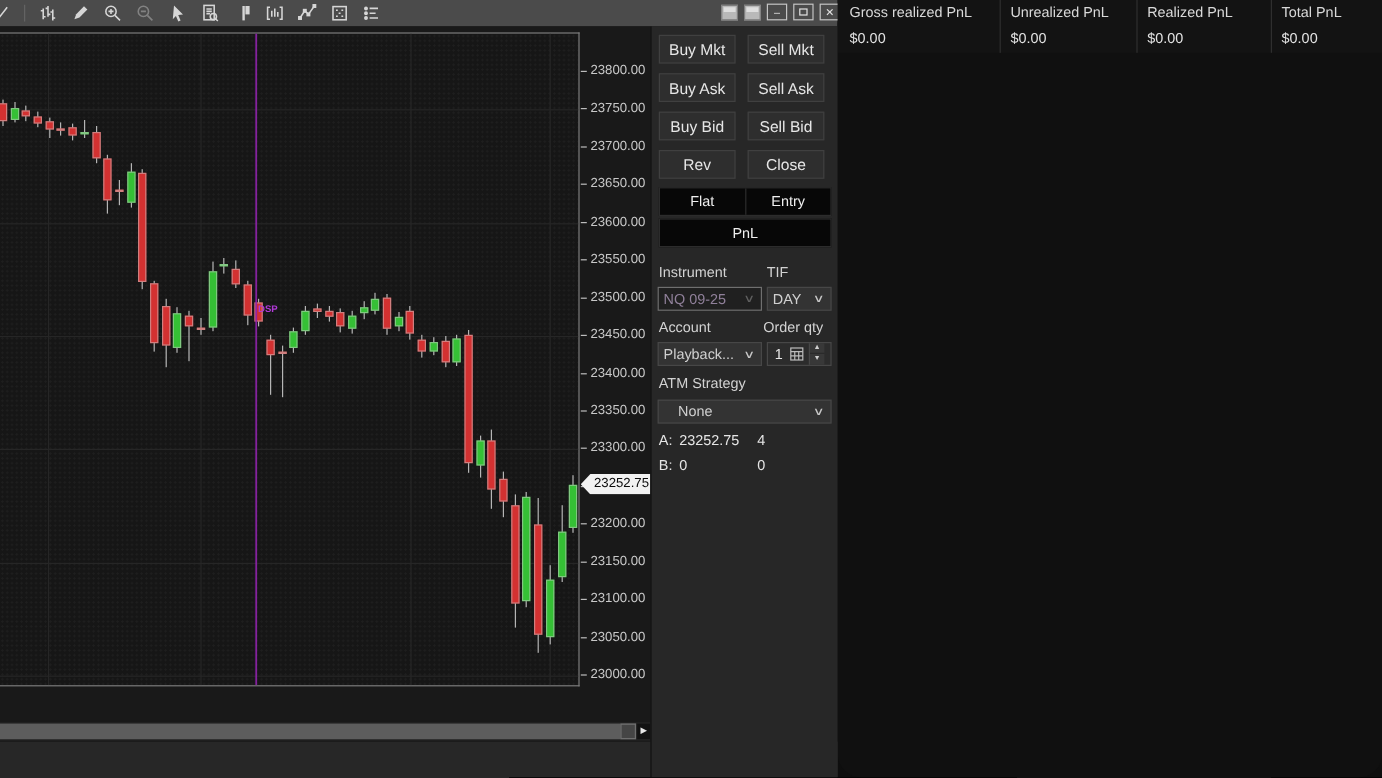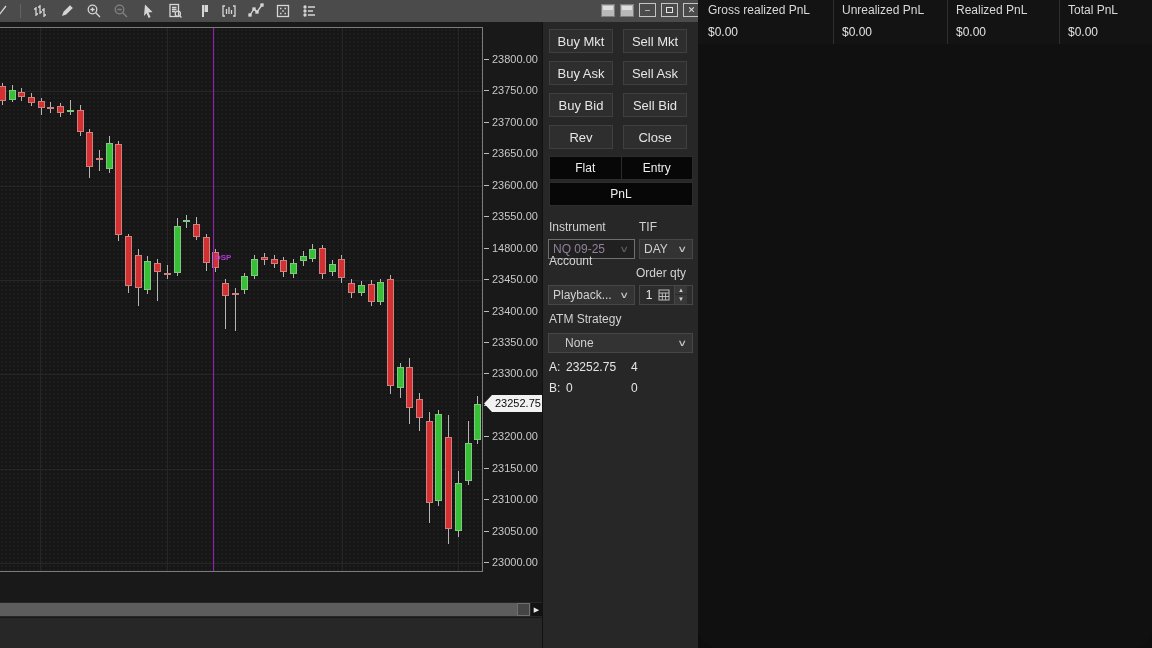--- a/index.html
+++ b/index.html
@@ -332,21 +332,21 @@
         <div class="ytick" style="top: 152px;">
           <span class="dash"></span>
           <span class="txt">23600.00</span>
         </div>
         <div class="ytick" style="top: 183px;">
           <span class="dash"></span>
           <span class="txt">23550.00</span>
         </div>
         <div class="ytick" style="top: 215px;">
           <span class="dash"></span>
-          <span class="txt">14800.00</span>
+          <span class="txt">23500.00</span>
         </div>
         <div class="ytick" style="top: 246px;">
           <span class="dash"></span>
           <span class="txt">23450.00</span>
         </div>
         <div class="ytick" style="top: 278px;">
           <span class="dash"></span>
           <span class="txt">23400.00</span>
         </div>
         <div class="ytick" style="top: 309px;">
@@ -416,21 +416,21 @@
 
     <div class="combo disabled" style="left:5px; top:217px; width:87px">
       <span class="cval">NQ 09-25</span>
       <span class="chev">∨</span>
     </div>
     <div class="combo" style="left:96px; top:217px; width:54px">
       <span class="cval">DAY</span>
       <span class="chev">∨</span>
     </div>
 
-    <div class="fld-label" style="left:6px; top:232px">Account</div>
+    <div class="fld-label" style="left:6px; top:244px">Account</div>
     <div class="fld-label" style="left:93px; top:244px">Order qty</div>
 
     <div class="combo" style="left:5px; top:263px; width:87px">
       <span class="cval">Playback...</span>
       <span class="chev">∨</span>
     </div>
     <div class="qty-box" style="left:96px; top:263px; width:54px">
       <span class="qval">1</span>
       <span class="calc">
         <svg viewBox="0 0 12 12">

